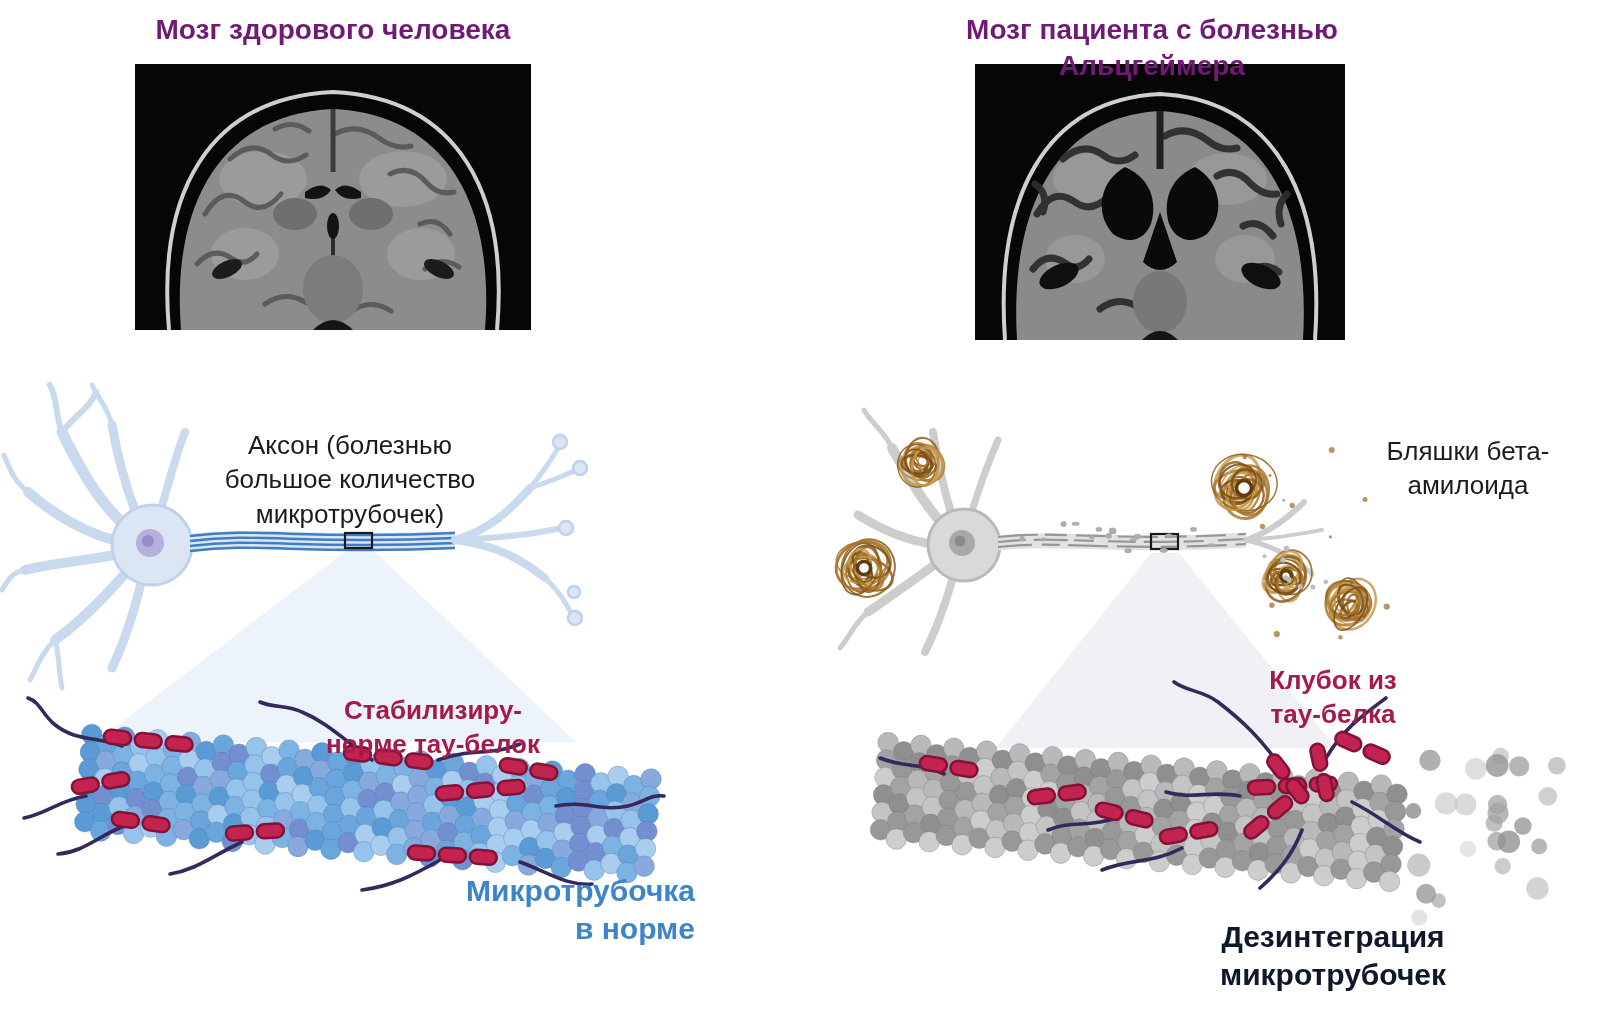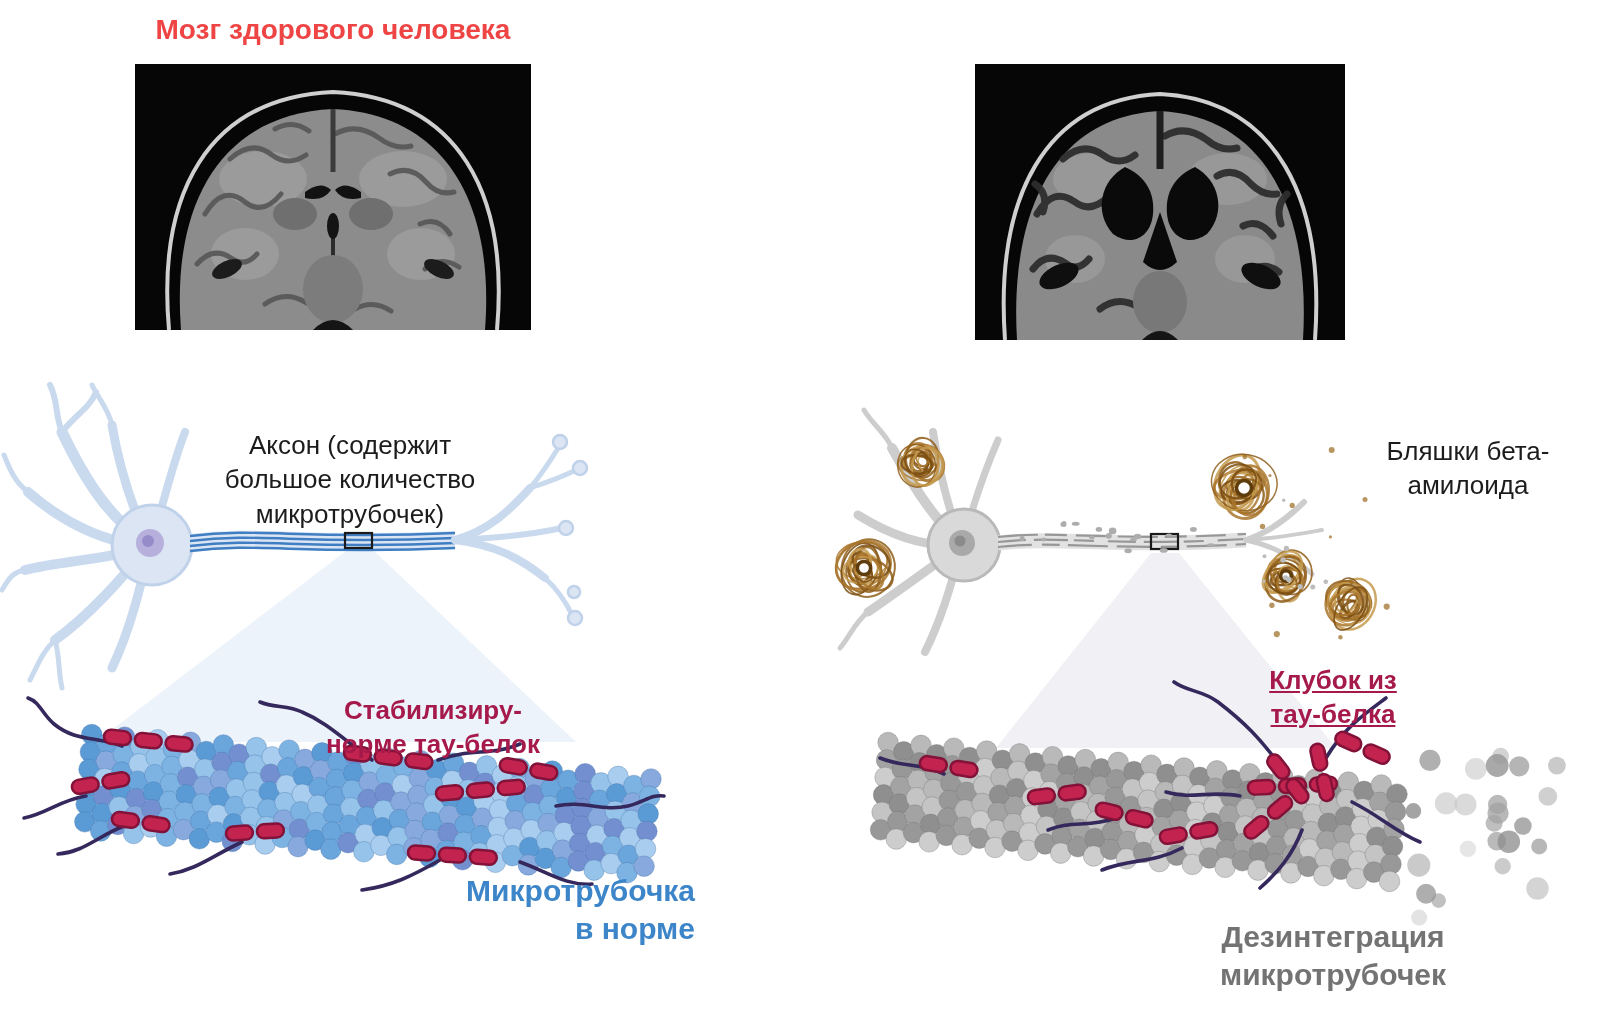--- a/index.html
+++ b/index.html
@@ -1,25 +1,25 @@
 <!DOCTYPE html>
 <html><head>
 <meta charset="utf-8">
 <style>
   html,body{margin:0;padding:0;background:#ffffff;}
   .canvas{position:relative;width:1600px;height:1036px;background:#ffffff;overflow:hidden;
           font-family:"Liberation Sans",sans-serif;}
   #art{position:absolute;left:0;top:0;}
   .mri{position:absolute;display:block;}
   .lbl{position:absolute;white-space:pre-line;text-align:center;line-height:1.3;z-index:5;}
-  .title{font-weight:bold;font-size:28px;color:#ef4444;}
+  .title{font-weight:bold;font-size:28px;color:#701a75;}
   .anno{font-size:26px;color:#1c1c1c;line-height:1.32;}
   .tau{font-weight:bold;font-size:26px;color:#a5194b;}
   .mt-blue{font-weight:bold;font-size:30px;color:#3c85c9;line-height:1.25;}
-  .mt-gray{font-weight:bold;font-size:30px;color:#737373;line-height:1.25;}
+  .mt-gray{font-weight:bold;font-size:30px;color:#0f172a;line-height:1.25;}
 </style>
 </head>
 <body>
 
 <div class="canvas">
 
   <svg id="art" width="1600" height="1036" viewBox="0 0 1600 1036">
 
     <polygon points="346,551 374,551 576,742 96,742" fill="#d9e7f6" opacity="0.5"></polygon>
     <polygon points="1151,553 1179,553 1336,748 996,748" fill="#e9e9ef" opacity="0.65"></polygon>
@@ -822,30 +822,31 @@
     <path d="M150,103 C126,116 118,148 138,170 C158,184 176,172 178,150 C180,128 170,112 150,103 Z" fill="#0a0a0a"></path>
     <path d="M220,103 C244,116 252,148 232,170 C212,184 194,172 192,150 C190,128 200,112 220,103 Z" fill="#0a0a0a"></path>
     <path d="M185,148 L168,198 q17,16 34,0 Z" fill="#0a0a0a"></path>
     <ellipse cx="84" cy="212" rx="21" ry="11" fill="#0f0f0f" transform="rotate(-25 84 212)"></ellipse>
     <ellipse cx="286" cy="212" rx="21" ry="11" fill="#0f0f0f" transform="rotate(25 286 212)"></ellipse>
     <ellipse cx="185" cy="238" rx="27" ry="31" fill="#787878"></ellipse>
     <path d="M167,276 q18,-18 36,0 Z" fill="#151515"></path>
   </svg>
 
   <div class="lbl title" style="left:135px;top:12px;width:396px;">Мозг здорового человека</div>
-
-  <div class="lbl anno" style="left:175px;top:428px;width:350px;">Аксон (содержит
+  <div class="lbl title" style="left:872px;top:12px;width:560px;">Мозг пациента с болезнью Альцгеймера</div>
+
+  <div class="lbl anno" style="left:175px;top:428px;width:350px;">Аксон (болезнью
 большое количество
 микротрубочек)</div>
   <div class="lbl anno" style="left:1368px;top:434px;width:200px;">Бляшки бета-
 амилоида</div>
 
   <div class="lbl tau" style="left:313px;top:694px;width:240px;">Стабилизиру-
 норме тау-белок</div>
-  <div class="lbl tau" style="left:1243px;top:664px;width:180px;text-decoration:underline;">Клубок из
+  <div class="lbl tau" style="left:1243px;top:664px;width:180px;">Клубок из
 тау-белка</div>
 
   <div class="lbl mt-blue" style="left:395px;top:872px;width:300px;text-align:right;">Микротрубочка
 в норме</div>
   <div class="lbl mt-gray" style="left:1158px;top:918px;width:350px;">Дезинтеграция
 микротрубочек</div>
 
 </div>
 
 </body></html>

